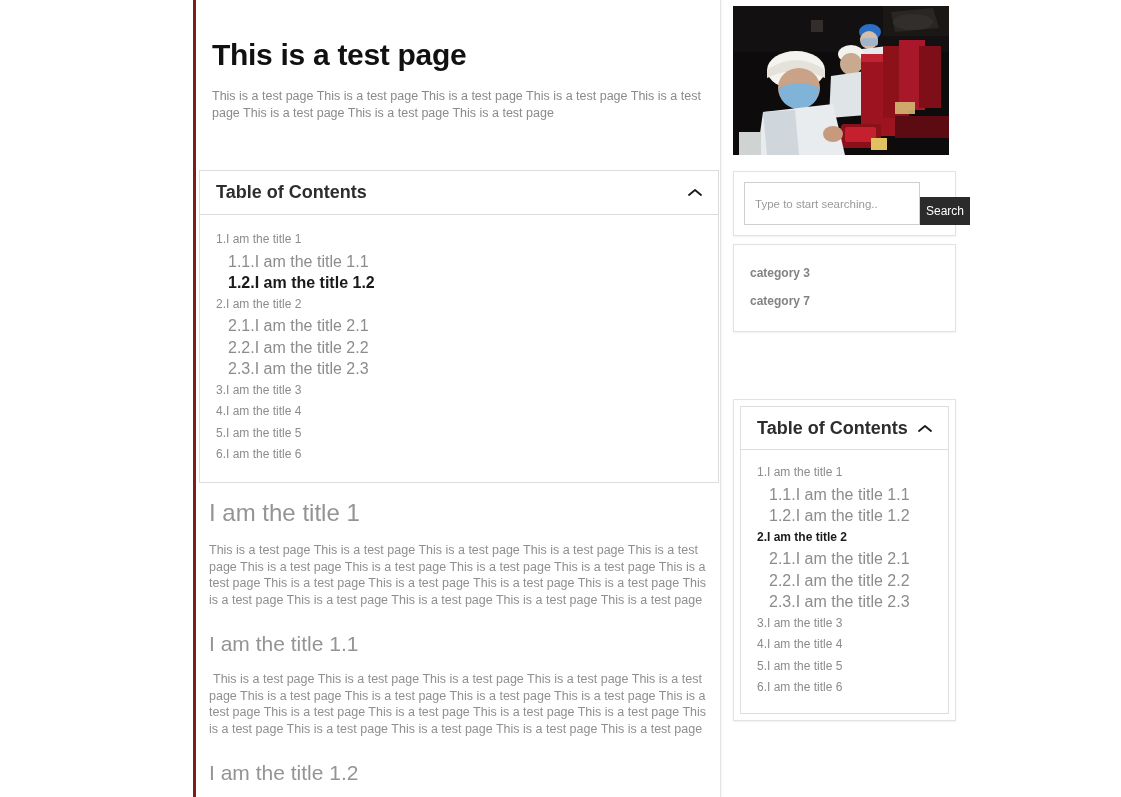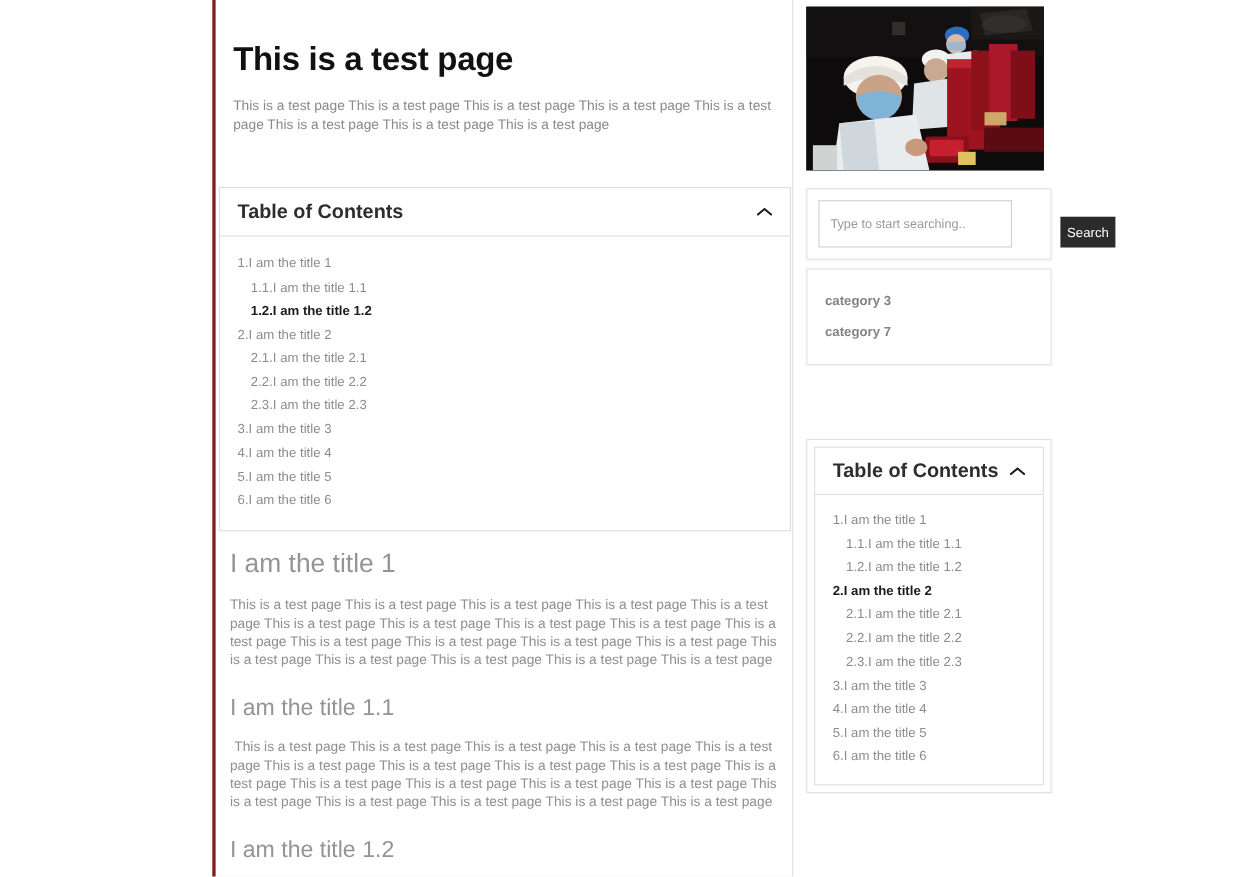--- a/index.html
+++ b/index.html
@@ -76,21 +76,21 @@
     margin: 0; padding: 0;
   }
   ol.toc-list > li { margin: 0; }
   .toc-row {
     display: flex;
     font-size: 12px;
     line-height: 21.5px;
     color: #8c8c8c;
   }
   .toc-row .num { min-width: 22px; padding-left: 16px; }
-  .toc-row.lv2 { font-size: 12px; }
+  .toc-row.lv2 { font-size: 16px; }
   .toc-row.lv2 .num { min-width: 30px; padding-left: 28px; }
   .toc-row.active { color: #1a1a1a; font-weight: bold; }
 
   
   .article { position: absolute; left: 3px; top: 498px; width: 520px; }
   .h-lvl1 {
     margin: 0 0 0 10px;
     font-size: 24px;
     font-weight: normal;
     color: #949494;
@@ -121,21 +121,21 @@
   }
 
   .side-card {
     background: #ffffff;
     border: 1px solid #e2e2e2;
     box-shadow: 0 1px 2px rgba(0,0,0,0.06);
     margin-bottom: 12px;
   }
 
   .search-card { position: absolute; left: 733px; top: 171px; width: 223px; padding: 10px; }
-  .search-row { display: flex; align-items: flex-end; gap: 44px; }
+  .search-row { display: flex; align-items: flex-end; }
   .search-input {
     flex: 1;
     height: 43px;
     border: 1px solid #cfcfcf;
     background: #ffffff;
     font-family: "Liberation Sans", sans-serif;
     font-size: 11.5px;
     color: #6f6f6f;
     padding: 0 10px;
     outline: none;

